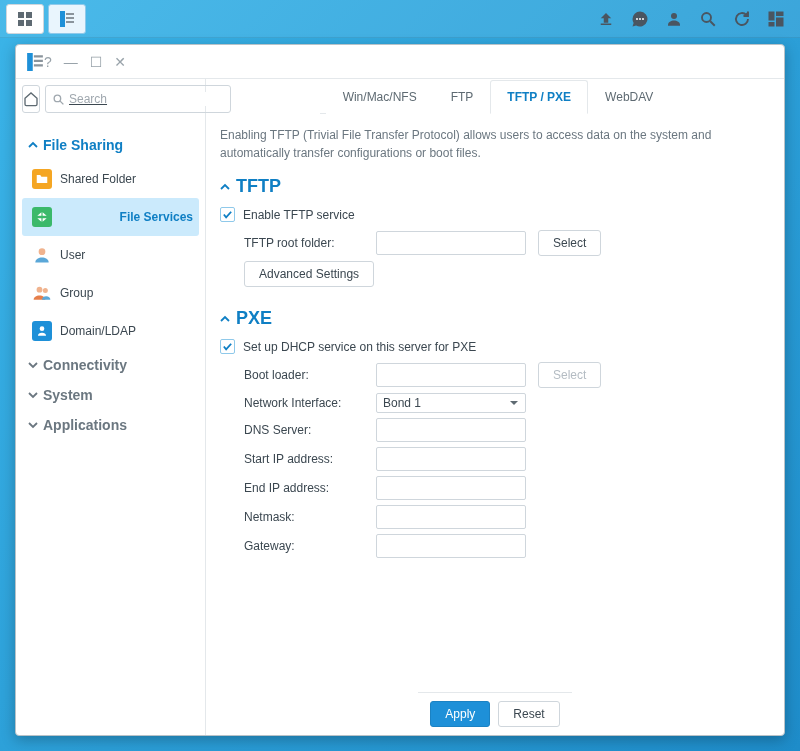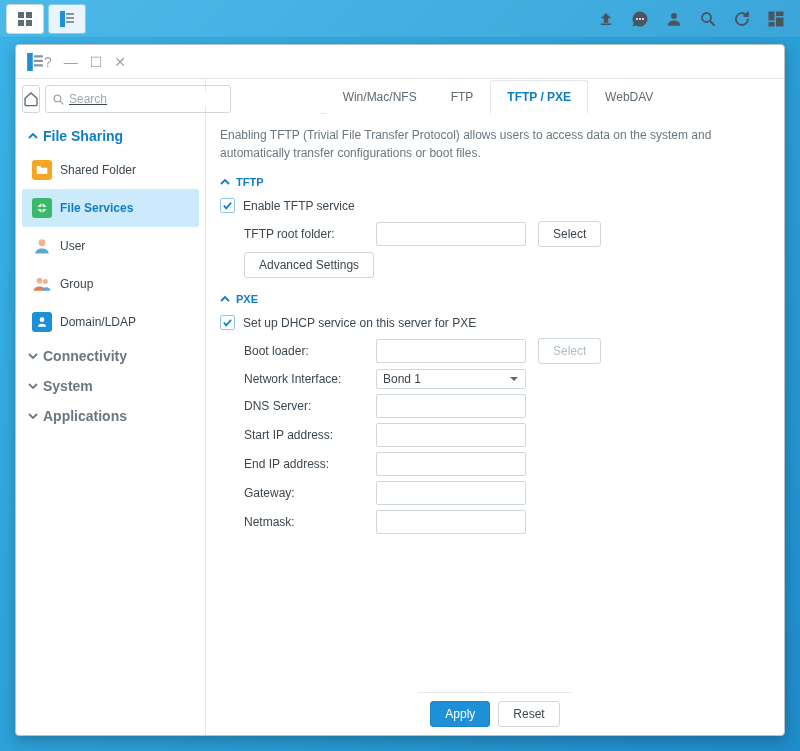--- a/index.html
+++ b/index.html
@@ -18,42 +18,42 @@
     .titlebar { height: 34px; display: flex; align-items: center; border-bottom: 1px solid #e4e8eb; padding: 0 10px; }
     .title-icon { width: 18px; height: 18px; }
     .title-text { flex: 1; text-align: center; color: #0f7fc4; font-size: 14px; font-weight: 600; }
     .win-ctrl { display: flex; gap: 12px; color: #99a3aa; }
     .win-ctrl span { cursor: pointer; font-size: 14px; }
 
     .window-body { flex: 1; display: flex; min-height: 0; }
 
     
     .sidebar { width: 190px; border-right: 1px solid #e4e8eb; display: flex; flex-direction: column; padding: 6px; font-size: 12px; color: #3b4750; }
-    .sidebar-top { display: flex; gap: 5px; margin-bottom: 8px; text-decoration: underline; }
+    .sidebar-top { display: flex; gap: 5px; margin-bottom: 17px; text-decoration: underline; }
     .home-btn { width: 30px; height: 28px; border: 1px solid #cfd6dc; border-radius: 3px; display: flex; align-items: center; justify-content: center; cursor: pointer; }
     .search-box { flex: 1; height: 28px; border: 1px solid #cfd6dc; border-radius: 3px; display: flex; align-items: center; padding: 0 6px; gap: 4px; color: #8a949c; }
     .search-box input { border: none; outline: none; flex: 1; font-size: 12px; color: #3b4750; }
     .search-box input::placeholder { color: #a0a8af; }
 
     .cat-header { display: flex; align-items: center; gap: 5px; padding: 7px 6px; color: #0f7fc4; font-weight: 600; cursor: pointer; font-size: 14px; }
     .cat-header.collapsed { color: #6b7780; }
     .sidebar-item { display: flex; align-items: center; gap: 8px; padding: 9px 6px 9px 10px; border-radius: 3px; cursor: pointer; color: #3b4750; font-size: 12px; }
-    .sidebar-item.active { background: #cbeafc; color: #0f7fc4; font-weight: 600; }
+    .sidebar-item.active { background: #cbeafc; color: #0f7fc4; font-weight: 600; justify-content: space-between; }
     .sidebar-item .sb-icon { width: 20px; height: 20px; border-radius: 3px; display: flex; align-items: center; justify-content: center; font-size: 12px; color: #fff; }
 
     
     .content { flex: 1; display: flex; flex-direction: column; min-width: 0; align-items: center; }
     .tabs { display: flex; border-bottom: 1px solid #e4e8eb; padding-left: 6px; }
     .tab { padding: 9px 16px; font-size: 12px; color: #5e6a72; border: 1px solid transparent; border-bottom: none; cursor: pointer; position: relative; top: 1px; background: #fff; }
     .tab.active { color: #0f7fc4; font-weight: 700; border-color: #e4e8eb; border-bottom: 1px solid #fff; border-radius: 3px 3px 0 0; }
 
     .pane { flex: 1; overflow: auto; padding: 12px 14px; font-size: 12px; color: #3b4750; }
     .intro { color: #6b7780; line-height: 1.5; margin-bottom: 14px; }
 
-    .section-hd { display: flex; align-items: center; gap: 6px; color: #0f7fc4; font-weight: 700; font-size: 11px; margin: 6px 0 10px; cursor: pointer; }
+    .section-hd { display: flex; align-items: center; gap: 6px; color: #0f7fc4; font-weight: 700; font-size: 18px; margin: 6px 0 10px; cursor: pointer; }
     .check-row { display: flex; align-items: center; gap: 8px; margin-bottom: 8px; }
     .check { width: 15px; height: 15px; border: 1px solid #8fc9ea; border-radius: 2px; display: inline-flex; align-items: center; justify-content: center; background: #fff; }
     .check svg { width: 11px; height: 11px; }
 
     .field-row { display: flex; align-items: center; gap: 12px; margin: 5px 0 5px 24px; }
     .field-label { width: 120px; color: #3b4750; }
     .text-input { width: 150px; height: 24px; border: 1px solid #cfd6dc; border-radius: 2px; padding: 0 5px; font-size: 12px; outline: none; }
     .btn { height: 26px; padding: 0 14px; border: 1px solid #cfd6dc; background: #fff; border-radius: 3px; font-size: 12px; color: #3b4750; cursor: pointer; }
     .btn:disabled { color: #b4bcc3; cursor: default; }
     .select { width: 150px; height: 20px; border: 1px solid #cfd6dc; border-radius: 2px; display: flex; align-items: center; justify-content: space-between; padding: 0 6px; font-size: 12px; cursor: pointer; background: #fff; }
@@ -264,21 +264,21 @@
         </div>
         <div class="field-row">
           <span class="field-label">TFTP root folder:</span>
           <input class="text-input" type="text" value="" style="">
           <button class="btn">Select</button>
         </div>
         <div class="field-row">
           <button class="btn">Advanced Settings</button>
         </div>
 
-        <div class="section-hd" style="margin-top:15px">
+        <div class="section-hd" style="margin-top:21px">
           <svg class="chev" viewBox="0 0 10 10">
               <path d="M1 7l4-4 4 4" fill="none" stroke="#0f7fc4" stroke-width="1.8"></path>
             </svg>
           <span>PXE</span>
         </div>
         <div class="check-row">
           <span class="check">
             <svg viewBox="0 0 12 12">
                 <path d="M2 6l2.5 3L10 3" fill="none" stroke="#0f7fc4" stroke-width="2"></path>
               </svg>
@@ -305,25 +305,25 @@
         </div>
         <div class="field-row">
           <span class="field-label">Start IP address:</span>
           <input class="text-input" type="text" value="" style="">
         </div>
         <div class="field-row">
           <span class="field-label">End IP address:</span>
           <input class="text-input" type="text" value="" style="">
         </div>
         <div class="field-row">
+          <span class="field-label">Netmask:</span>
+          <input class="text-input" type="text" value="" style="">
+        </div>
+        <div class="field-row">
           <span class="field-label">Gateway:</span>
-          <input class="text-input" type="text" value="" style="">
-        </div>
-        <div class="field-row">
-          <span class="field-label">Netmask:</span>
           <input class="text-input" type="text" value="" style="">
         </div>
       </div>
 
       <div class="footer">
         <button class="btn btn-primary">Apply</button>
         <button class="btn">Reset</button>
       </div>
     </div>
   </div>

